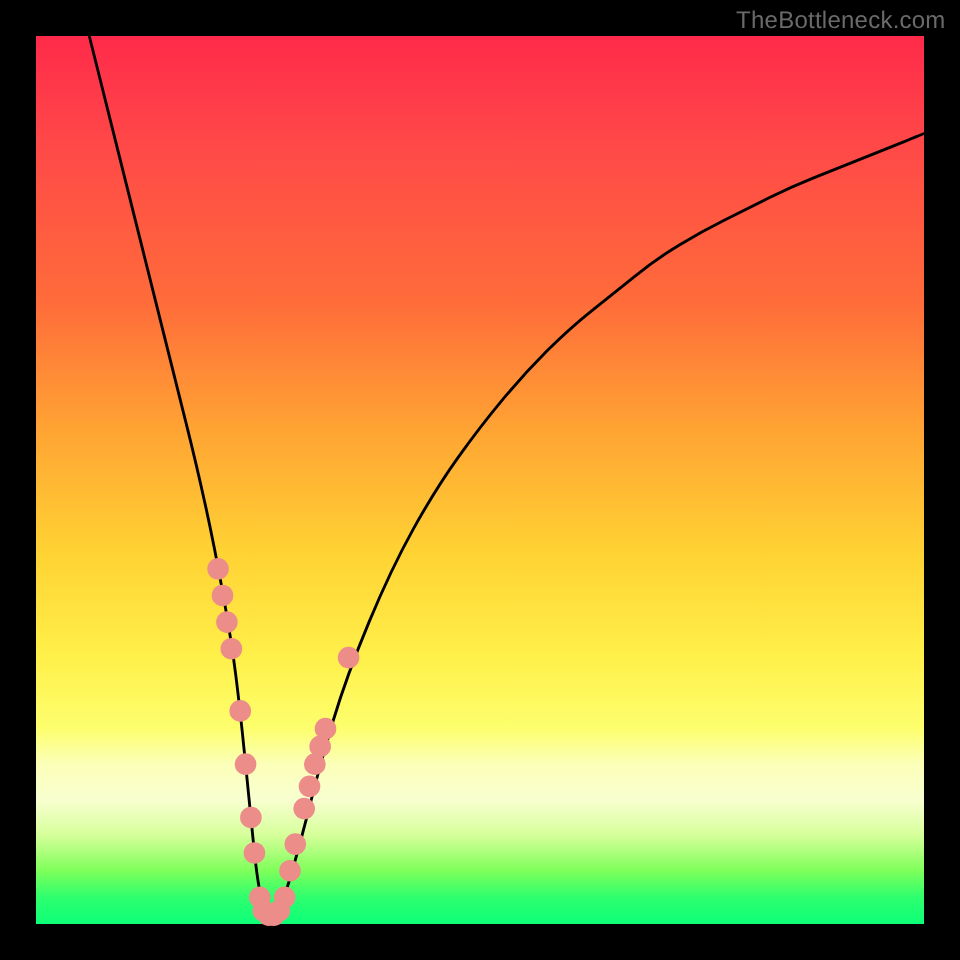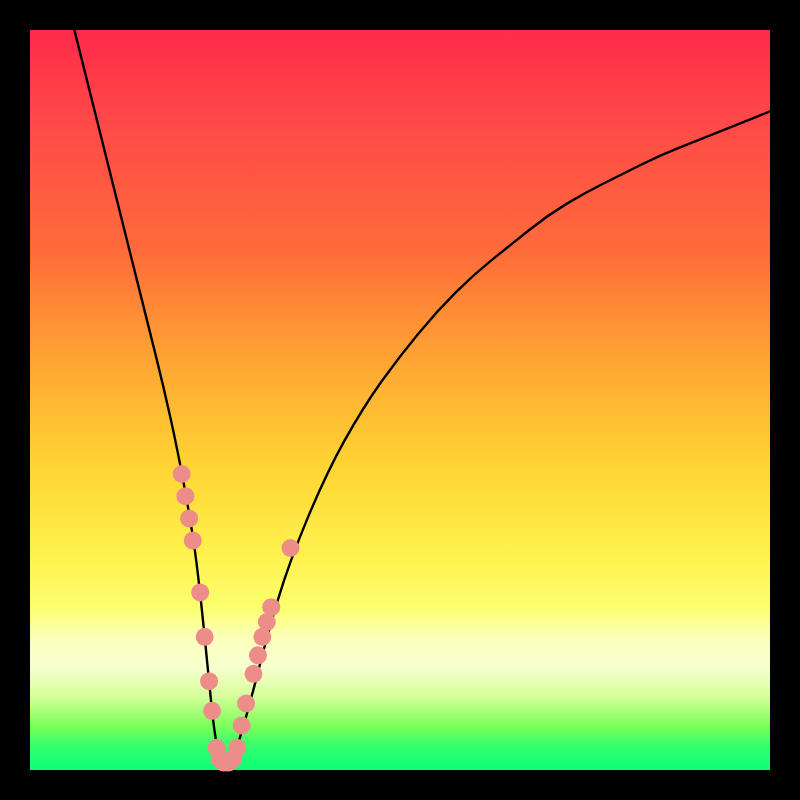--- a/index.html
+++ b/index.html
@@ -59,20 +59,21 @@
     top: 0;
     width: 740px;
     height: 740px;
     overflow: visible;
   }
 </style>
 </head>
 <body>
 
 <div class="frame">
+  <div class="watermark">TheBottleneck.com</div>
   <div class="plot-area">
     <svg class="curve" viewBox="0 0 740 740">
       <path id="curve-path" fill="none" stroke="#000" stroke-width="2.4" stroke-linecap="round" d="M 44.4 0 Q 59.2 59.19999999999993 66.6 88.79999999999995 Q 74 118.39999999999998 81.4 148 Q 88.8 177.60000000000002 96.2 207.2 Q 103.60000000000001 236.79999999999995 111 266.4 Q 118.4 296 125.8 325.6 Q 133.2 355.2 140.6 388.5 Q 148 421.8 155.4 462.5 Q 162.8 503.2 166.5 532.8 Q 170.20000000000002 562.4 173.9 599.4 Q 177.6 636.4 181.3 673.4 Q 185 710.4 188.7 721.5 Q 192.4 732.6 196.10000000000002 732.6 Q 199.8 732.6 203.5 725.2 Q 207.20000000000002 717.8 214.60000000000002 691.9 Q 222 666 229.4 636.4 Q 236.8 606.8 247.9 569.8 Q 259 532.8 277.5 488.4 Q 296 444 314.5 410.70000000000005 Q 333 377.40000000000003 351.5 351.5 Q 370 325.59999999999997 388.5 303.4 Q 407.00000000000006 281.2 425.5 262.7 Q 444 244.2 462.5 229.4 Q 481 214.60000000000002 499.5 199.8 Q 518 185 536.5 173.89999999999998 Q 555 162.79999999999995 573.5 153.54999999999995 Q 592 144.29999999999995 610.5 135.05 Q 629 125.80000000000007 647.5 118.40000000000003 Q 666 111 684.5 103.60000000000002 Q 703 96.20000000000005 721.5 88.80000000000001 T 740 81.39999999999998"></path>
       <g id="marker-group">
           <circle cx="151.7" cy="444" r="9" fill="#ec8d8a"></circle>
           <circle cx="155.4" cy="466.2" r="9" fill="#ec8d8a"></circle>
           <circle cx="159.1" cy="488.4" r="9" fill="#ec8d8a"></circle>
           <circle cx="162.8" cy="510.6" r="9" fill="#ec8d8a"></circle>
           <circle cx="170.20000000000002" cy="562.4" r="9" fill="#ec8d8a"></circle>
           <circle cx="174.64000000000001" cy="606.8" r="9" fill="#ec8d8a"></circle>

